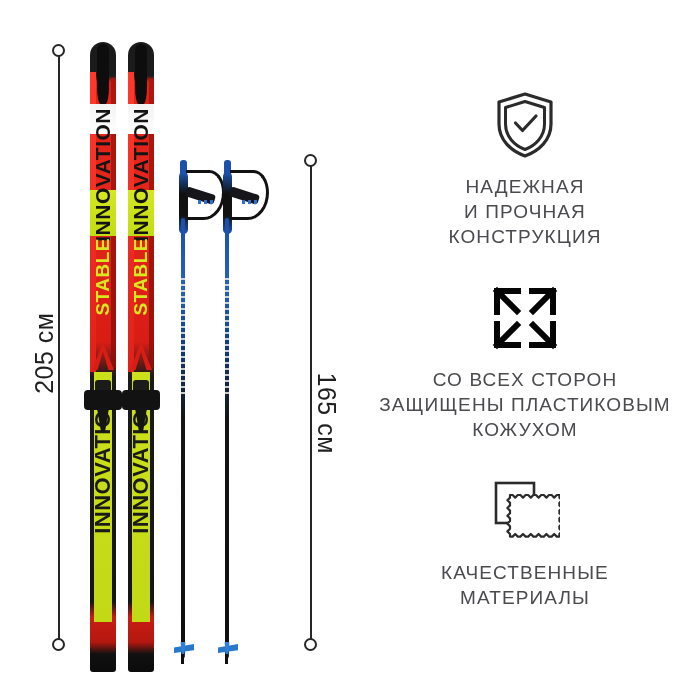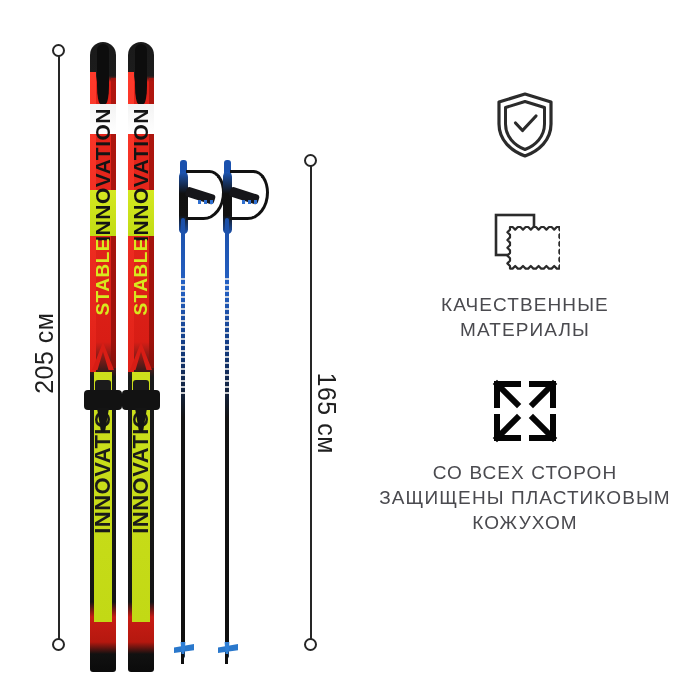--- a/index.html
+++ b/index.html
@@ -436,34 +436,23 @@
 <div class="features">
 
   <div class="feature">
     <div class="feature-icon">
       <svg width="62" height="70" viewBox="0 0 62 70" fill="none" aria-hidden="true">
         <path d="M31 4 L57 12 V34 C57 50 45 61 31 66 C17 61 5 50 5 34 V12 Z" stroke="#2b2b2b" stroke-width="3.2" stroke-linejoin="round" fill="none"></path>
         <path d="M31 11.5 L50.5 17.5 V34 C50.5 46.5 41.5 55.5 31 59.5 C20.5 55.5 11.5 46.5 11.5 34 V17.5 Z" stroke="#2b2b2b" stroke-width="3" stroke-linejoin="round" fill="none"></path>
         <path d="M21.5 33 L28.5 40.5 L42 26" stroke="#2b2b2b" stroke-width="3.2" stroke-linecap="round" stroke-linejoin="round" fill="none"></path>
       </svg>
     </div>
-  </div>
-
-  <div class="feature">
-    <div class="feature-icon">
-      <svg width="70" height="66" viewBox="0 0 70 66" fill="none" aria-hidden="true">
-        <rect x="6" y="5" width="38" height="40" stroke="#2b2b2b" stroke-width="2.6" fill="#ffffff"></rect>
-        <path d="M20 17 h2.6 l2.6 2.6 l2.6 -2.6 h2.6 l2.6 2.6 l2.6 -2.6 h2.6 l2.6 2.6 l2.6 -2.6 h2.6 l2.6 2.6 l2.6 -2.6 h2.6 l2.6 2.6 l2.6 -2.6 h2.6 l2.6 2.6 l2.6 -2.6 h2.6
-                 v2.6 l2.6 2.6 l-2.6 2.6 v2.6 l2.6 2.6 l-2.6 2.6 v2.6 l2.6 2.6 l-2.6 2.6 v2.6 l2.6 2.6 l-2.6 2.6 v2.6 l2.6 2.6 l-2.6 2.6 v2.6
-                 h-2.6 l-2.6 -2.6 l-2.6 2.6 h-2.6 l-2.6 -2.6 l-2.6 2.6 h-2.6 l-2.6 -2.6 l-2.6 2.6 h-2.6 l-2.6 -2.6 l-2.6 2.6 h-2.6 l-2.6 -2.6 l-2.6 2.6 h-2.6 l-2.6 -2.6 l-2.6 2.6 h-2.6
-                 v-2.6 l-2.6 -2.6 l2.6 -2.6 v-2.6 l-2.6 -2.6 l2.6 -2.6 v-2.6 l-2.6 -2.6 l2.6 -2.6 v-2.6 l-2.6 -2.6 l2.6 -2.6 v-2.6 l-2.6 -2.6 l2.6 -2.6 Z" stroke="#2b2b2b" stroke-width="2.2" stroke-linejoin="round" fill="#ffffff"></path>
-      </svg>
-    </div>
-    <div class="feature-caption">КАЧЕСТВЕННЫЕ
-МАТЕРИАЛЫ</div>
+    <div class="feature-caption">НАДЕЖНАЯ
+И ПРОЧНАЯ
+КОНСТРУКЦИЯ</div>
   </div>
 
   <div class="feature">
     <div class="feature-icon">
       <svg width="76" height="70" viewBox="0 0 76 70" fill="none" aria-hidden="true">
         <g stroke="#050505" stroke-width="6" stroke-linecap="square" fill="none">
           <path d="M31 8 L10 8 L10 29"></path>
           <path d="M10 8 L30 28"></path>
           <path d="M45 8 L66 8 L66 29"></path>
           <path d="M66 8 L46 28"></path>
@@ -472,13 +461,27 @@
           <path d="M45 62 L66 62 L66 41"></path>
           <path d="M66 62 L46 42"></path>
         </g>
       </svg>
     </div>
     <div class="feature-caption">СО ВСЕХ СТОРОН
 ЗАЩИЩЕНЫ ПЛАСТИКОВЫМ
 КОЖУХОМ</div>
   </div>
 
+  <div class="feature">
+    <div class="feature-icon">
+      <svg width="70" height="66" viewBox="0 0 70 66" fill="none" aria-hidden="true">
+        <rect x="6" y="5" width="38" height="40" stroke="#2b2b2b" stroke-width="2.6" fill="#ffffff"></rect>
+        <path d="M20 17 h2.6 l2.6 2.6 l2.6 -2.6 h2.6 l2.6 2.6 l2.6 -2.6 h2.6 l2.6 2.6 l2.6 -2.6 h2.6 l2.6 2.6 l2.6 -2.6 h2.6 l2.6 2.6 l2.6 -2.6 h2.6 l2.6 2.6 l2.6 -2.6 h2.6
+                 v2.6 l2.6 2.6 l-2.6 2.6 v2.6 l2.6 2.6 l-2.6 2.6 v2.6 l2.6 2.6 l-2.6 2.6 v2.6 l2.6 2.6 l-2.6 2.6 v2.6 l2.6 2.6 l-2.6 2.6 v2.6
+                 h-2.6 l-2.6 -2.6 l-2.6 2.6 h-2.6 l-2.6 -2.6 l-2.6 2.6 h-2.6 l-2.6 -2.6 l-2.6 2.6 h-2.6 l-2.6 -2.6 l-2.6 2.6 h-2.6 l-2.6 -2.6 l-2.6 2.6 h-2.6 l-2.6 -2.6 l-2.6 2.6 h-2.6
+                 v-2.6 l-2.6 -2.6 l2.6 -2.6 v-2.6 l-2.6 -2.6 l2.6 -2.6 v-2.6 l-2.6 -2.6 l2.6 -2.6 v-2.6 l-2.6 -2.6 l2.6 -2.6 v-2.6 l-2.6 -2.6 l2.6 -2.6 Z" stroke="#2b2b2b" stroke-width="2.2" stroke-linejoin="round" fill="#ffffff"></path>
+      </svg>
+    </div>
+    <div class="feature-caption">КАЧЕСТВЕННЫЕ
+МАТЕРИАЛЫ</div>
+  </div>
+
 </div>
 
 </body></html>

